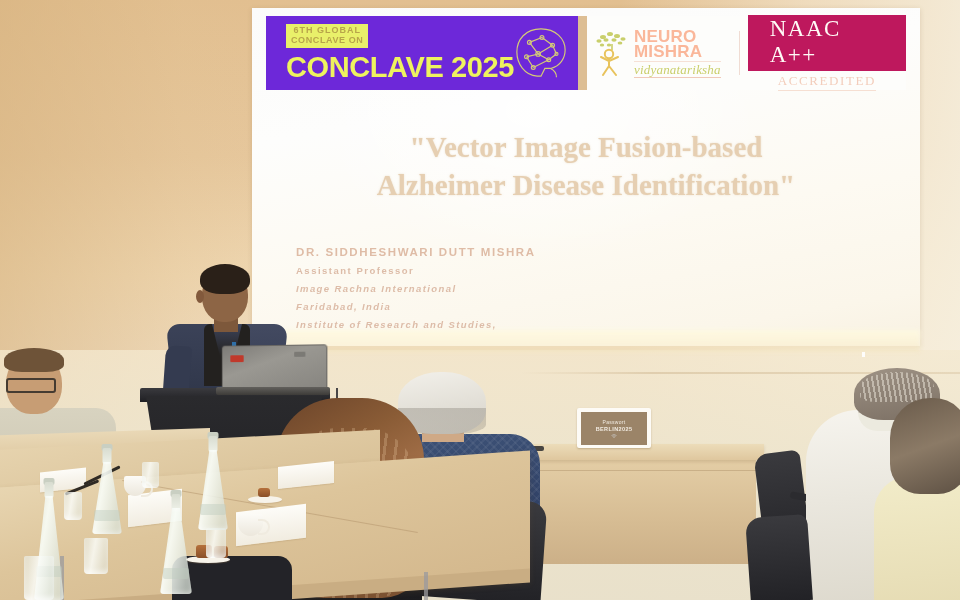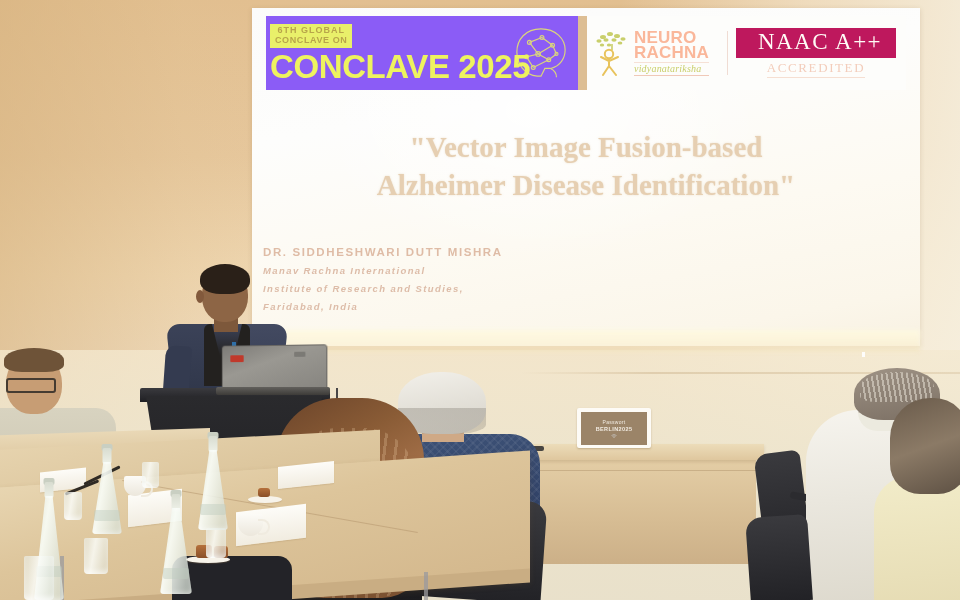--- a/index.html
+++ b/index.html
@@ -53,41 +53,41 @@
     position:absolute;left:862px;top:352px;width:3px;height:5px;background:#fff;opacity:.9;
   }
 
   
   .slide-header{
     position:absolute;left:266px;top:16px;width:640px;height:74px;
     display:flex;align-items:stretch;
   }
   .hdr-neuro{
     position:relative;width:312px;height:100%;
-    background:#8b5cf6;
+    background:#6d28d9;
     display:flex;flex-direction:column;justify-content:center;
-    padding-left:4px;box-sizing:border-box;
+    padding-left:20px;box-sizing:border-box;
     overflow:hidden;
   }
   .neuro-top{display:flex;align-items:center;gap:6px;}
   .conclave-badge{
     background:#e9f06a;padding:2px 5px 3px 5px;line-height:1.02;
     color:#b8a54a;font-weight:bold;font-size:9px;letter-spacing:.6px;
     text-align:center;font-family:"Liberation Sans",sans-serif;
   }
   .conclave-badge div:first-child{letter-spacing:1px;}
   .neuro-word{
     font-family:"Liberation Sans",sans-serif;font-weight:bold;
     font-size:33px;line-height:30px;letter-spacing:-.5px;
     color:#f2f768;
     text-shadow:0 0 1px rgba(230,235,90,.9);
   }
   .conclave-year{
     font-family:"Liberation Sans",sans-serif;font-weight:bold;
-    font-size:33px;line-height:30px;letter-spacing:-.4px;
+    font-size:29px;line-height:30px;letter-spacing:-.4px;
     color:#eef35f;margin-top:4px;
   }
   .brain-icon{
     position:absolute;right:8px;top:9px;width:58px;height:56px;opacity:.85;
   }
   .hdr-divider{width:9px;background:#ddbe94;}
   .hdr-white{
     flex:1;background:#fdfdfb;display:flex;align-items:center;
     padding-left:6px;box-sizing:border-box;gap:0px;
   }
@@ -96,21 +96,21 @@
   .mr-logo{display:flex;align-items:center;gap:3px;padding-right:10px;}
   .mr-mark{width:38px;height:46px;flex:0 0 38px;}
   .mr-text{display:flex;flex-direction:column;line-height:1;}
   .mr-name{
     font-family:"Liberation Sans",sans-serif;font-weight:bold;
     font-size:17px;letter-spacing:.2px;color:#fab79a;
     line-height:15px;
   }
   .mr-tag{
     font-family:"Liberation Serif",serif;font-style:italic;
-    font-size:10px;color:#c9cf6b;letter-spacing:.2px;margin-top:2px;
+    font-size:13px;color:#c9cf6b;letter-spacing:.2px;margin-top:2px;
     border-bottom:1px solid rgba(230,160,130,.55);
     border-top:1px solid rgba(230,160,130,.3);
     padding:1px 0;
   }
   .vline{width:1px;height:44px;background:#f0dcd3;margin:0 8px;}
 
   
   .naac{display:flex;flex-direction:column;align-items:center;}
   .naac-box{
     background:#be185d;color:#fffaf6;
@@ -125,21 +125,21 @@
 
   
   .slide-title{
     position:absolute;left:272px;top:128px;width:628px;
     text-align:center;
     font-family:"Liberation Serif",serif;font-weight:bold;
     font-size:29px;line-height:38px;color:#e6cfb2;
     text-shadow:0 0 2px rgba(220,195,160,.5);
   }
   .slide-speaker{
-    position:absolute;left:263px;top:246px;width:330px;
+    position:absolute;left:296px;top:246px;width:330px;
     font-family:"Liberation Sans",sans-serif;
   }
   .sp-name{
     font-size:11.5px;letter-spacing:1.6px;color:#dfbca6;font-weight:600;
     margin-bottom:7px;
   }
   .sp-line{
     font-size:9.5px;letter-spacing:1.4px;color:#ddbca8;
     font-style:italic;font-weight:600;margin-bottom:7px;
   }
@@ -511,21 +511,21 @@
               <ellipse cx="16" cy="15" rx="2.2" ry="1.5"></ellipse>
           </g>
           <g stroke="#c9cf6b" stroke-width="1.6" fill="none">
             <path d="M19 14 L19 20"></path>
           </g>
           <circle cx="16" cy="24" r="4.2" fill="none" stroke="#e8c35c" stroke-width="2"></circle>
           <path d="M16 29 L16 36 M16 31 L8 27 M16 31 L25 27 M16 36 L10 45 M16 36 L23 45" stroke="#e8c35c" stroke-width="2" fill="none" stroke-linecap="round"></path>
         </svg>
         <div class="mr-text">
           <div class="mr-name">NEURO</div>
-          <div class="mr-name">RACHNA</div>
+          <div class="mr-name">MISHRA</div>
           <div class="mr-tag">vidyanatariksha</div>
         </div>
       </div>
 
       <div class="vline"></div>
 
       <div class="naac">
         <div class="naac-box">NAAC A++</div>
         <div class="naac-sub">ACCREDITED</div>
       </div>
@@ -533,23 +533,24 @@
     </div>
   </div>
 
   <div class="slide-title">
     <div>"Vector Image Fusion-based</div>
     <div>Alzheimer Disease Identification"</div>
   </div>
 
   <div class="slide-speaker">
     <div class="sp-name">DR. SIDDHESHWARI DUTT MISHRA</div>
-    <div class="sp-line">Manav Rachna International</div>
+    <div class="sp-line first">Assistant Professor</div>
+    <div class="sp-line">Image Rachna International</div>
+    <div class="sp-line">Faridabad, India</div>
     <div class="sp-line">Institute of Research and Studies,</div>
-    <div class="sp-line">Faridabad, India</div>
   </div>
 
   <div class="credenza-body"></div>
   <div class="credenza-top"></div>
   <div class="credenza-line"></div>
   <div class="remote"></div>
 
   <div class="wifi-sign">
     <div class="wifi-card">
       <div class="wifi-l1">Passwort</div>

